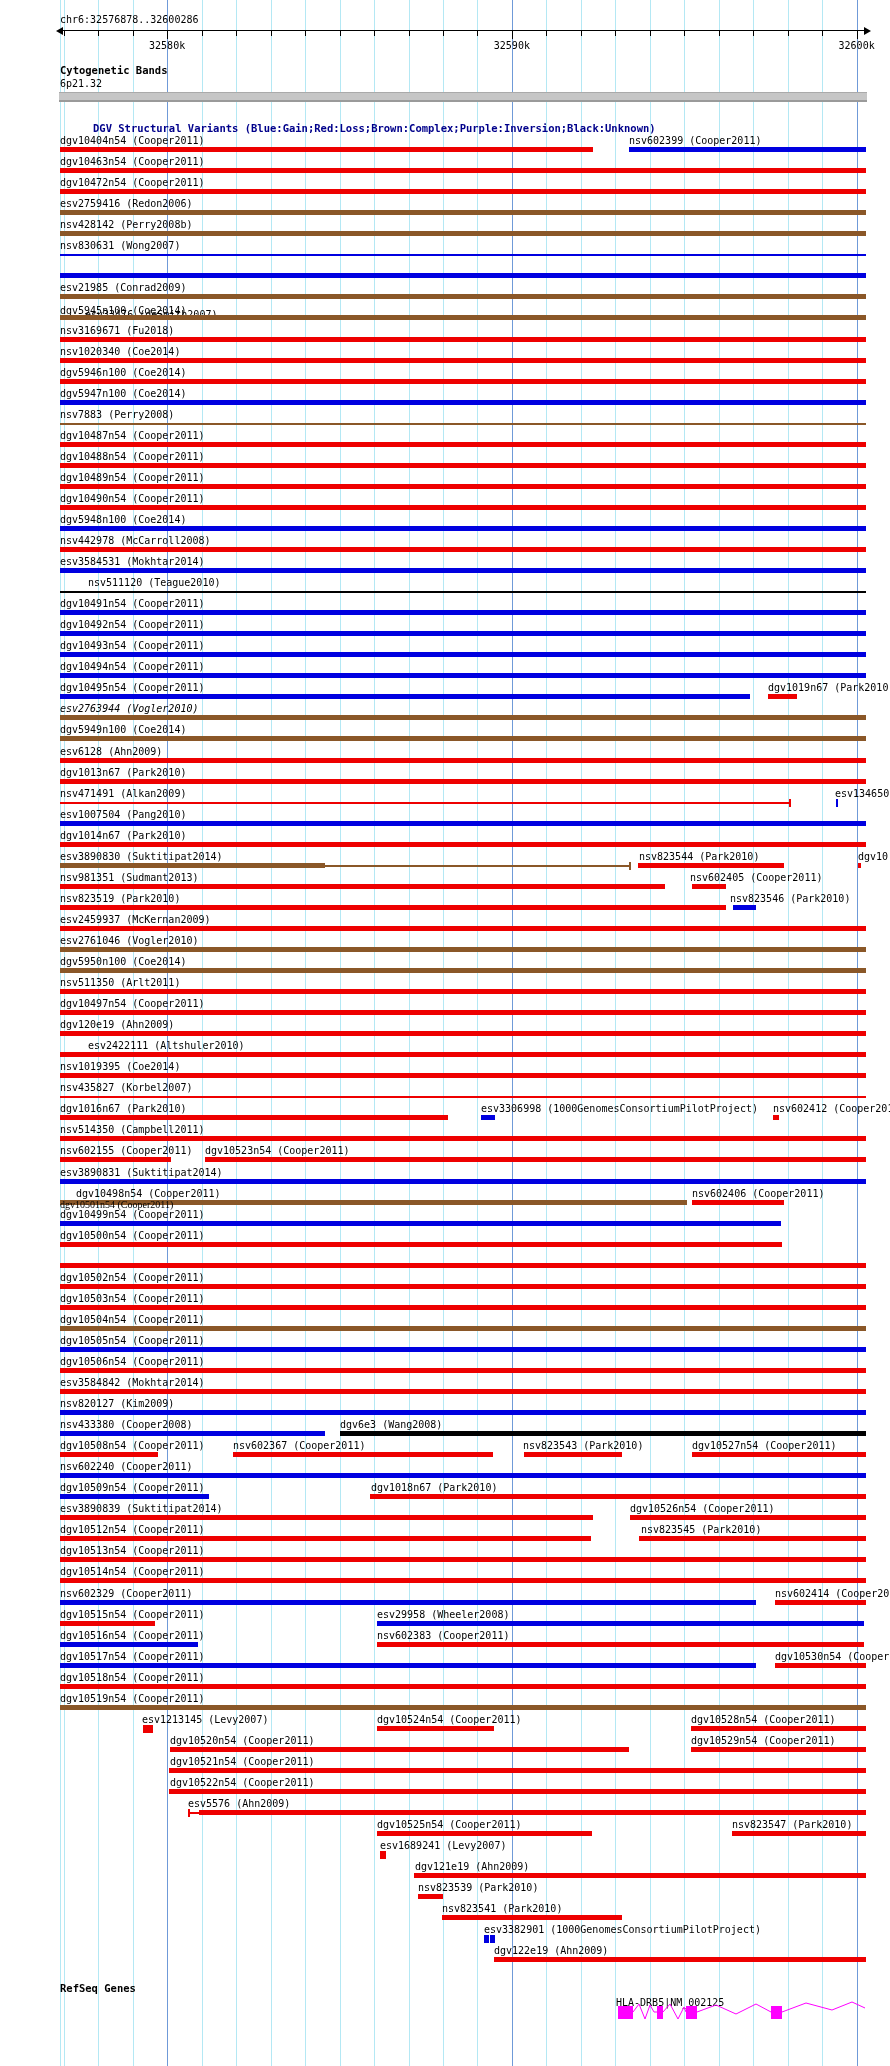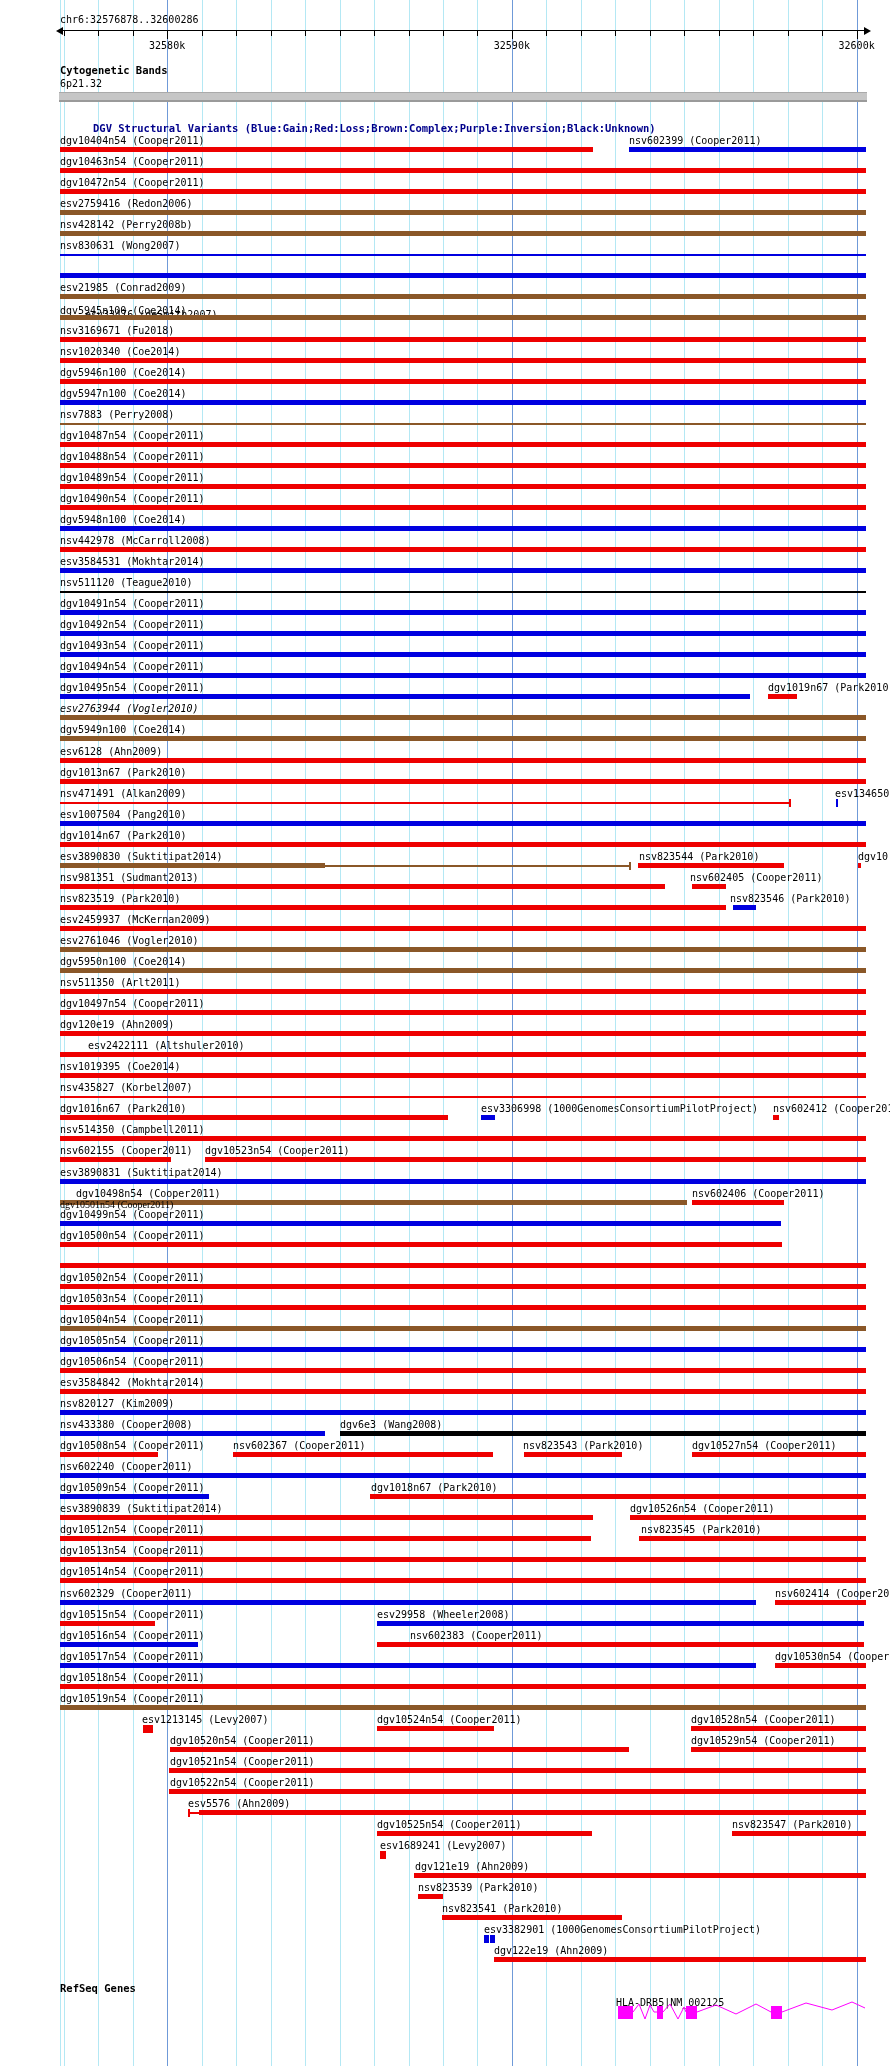--- a/index.html
+++ b/index.html
@@ -129,21 +129,21 @@
       <div class="abs lbl" style="left: 60px; top: 471.8px;">dgv10489n54 (Cooper2011)</div>
       <div class="abs" style="left: 60px; top: 483.8px; width: 806px; height: 5px; background: rgb(238, 0, 0);"></div>
       <div class="abs lbl" style="left: 60px; top: 492.9px;">dgv10490n54 (Cooper2011)</div>
       <div class="abs" style="left: 60px; top: 504.9px; width: 806px; height: 5px; background: rgb(238, 0, 0);"></div>
       <div class="abs lbl" style="left: 60px; top: 513.9px;">dgv5948n100 (Coe2014)</div>
       <div class="abs" style="left: 60px; top: 525.9px; width: 806px; height: 5px; background: rgb(0, 0, 224);"></div>
       <div class="abs lbl" style="left: 60px; top: 535px;">nsv442978 (McCarroll2008)</div>
       <div class="abs" style="left: 60px; top: 547px; width: 806px; height: 5px; background: rgb(238, 0, 0);"></div>
       <div class="abs lbl" style="left: 60px; top: 556px;">esv3584531 (Mokhtar2014)</div>
       <div class="abs" style="left: 60px; top: 568px; width: 806px; height: 5px; background: rgb(0, 0, 224);"></div>
-      <div class="abs lbl" style="left: 60px; top: 577px;">nsv511120 (Teague2010)</div>
+      <div class="abs lbl" style="left: 60px; top: 577px; padding-left: 28px;">nsv511120 (Teague2010)</div>
       <div class="abs" style="left: 60px; top: 591px; width: 806px; height: 2px; background: rgb(0, 0, 0);"></div>
       <div class="abs lbl" style="left: 60px; top: 598.1px;">dgv10491n54 (Cooper2011)</div>
       <div class="abs" style="left: 60px; top: 610.1px; width: 806px; height: 5px; background: rgb(0, 0, 224);"></div>
       <div class="abs lbl" style="left: 60px; top: 619.2px;">dgv10492n54 (Cooper2011)</div>
       <div class="abs" style="left: 60px; top: 631.2px; width: 806px; height: 5px; background: rgb(0, 0, 224);"></div>
       <div class="abs lbl" style="left: 60px; top: 640.2px;">dgv10493n54 (Cooper2011)</div>
       <div class="abs" style="left: 60px; top: 652.2px; width: 806px; height: 5px; background: rgb(0, 0, 224);"></div>
       <div class="abs lbl" style="left: 60px; top: 661.3px;">dgv10494n54 (Cooper2011)</div>
       <div class="abs" style="left: 60px; top: 673.3px; width: 806px; height: 5px; background: rgb(0, 0, 224);"></div>
       <div class="abs lbl" style="left: 60px; top: 682.3px;">dgv10495n54 (Cooper2011)</div>
@@ -272,21 +272,21 @@
       <div class="abs lbl" style="left: 60px; top: 1587.5px;">nsv602329 (Cooper2011)</div>
       <div class="abs" style="left: 60px; top: 1599.5px; width: 696px; height: 5px; background: rgb(0, 0, 224);"></div>
       <div class="abs lbl" style="left: 775px; top: 1587.5px;">nsv602414 (Cooper201</div>
       <div class="abs" style="left: 775px; top: 1599.5px; width: 91px; height: 5px; background: rgb(238, 0, 0);"></div>
       <div class="abs lbl" style="left: 60px; top: 1608.5px;">dgv10515n54 (Cooper2011)</div>
       <div class="abs" style="left: 60px; top: 1620.5px; width: 95px; height: 5px; background: rgb(238, 0, 0);"></div>
       <div class="abs lbl" style="left: 377px; top: 1608.5px;">esv29958 (Wheeler2008)</div>
       <div class="abs" style="left: 377px; top: 1620.5px; width: 487px; height: 5px; background: rgb(0, 0, 224);"></div>
       <div class="abs lbl" style="left: 60px; top: 1629.5px;">dgv10516n54 (Cooper2011)</div>
       <div class="abs" style="left: 60px; top: 1641.5px; width: 138px; height: 5px; background: rgb(0, 0, 224);"></div>
-      <div class="abs lbl" style="left: 377px; top: 1629.5px; margin-left: 33px;">nsv602383 (Cooper2011)</div>
+      <div class="abs lbl" style="left: 377px; top: 1629.5px;">nsv602383 (Cooper2011)</div>
       <div class="abs" style="left: 377px; top: 1641.5px; width: 487px; height: 5px; background: rgb(238, 0, 0);"></div>
       <div class="abs lbl" style="left: 60px; top: 1650.6px;">dgv10517n54 (Cooper2011)</div>
       <div class="abs" style="left: 60px; top: 1662.6px; width: 696px; height: 5px; background: rgb(0, 0, 224);"></div>
       <div class="abs lbl" style="left: 775px; top: 1650.6px;">dgv10530n54 (Cooper2</div>
       <div class="abs" style="left: 775px; top: 1662.6px; width: 91px; height: 5px; background: rgb(238, 0, 0);"></div>
       <div class="abs lbl" style="left: 60px; top: 1671.7px;">dgv10518n54 (Cooper2011)</div>
       <div class="abs" style="left: 60px; top: 1683.7px; width: 806px; height: 5px; background: rgb(238, 0, 0);"></div>
       <div class="abs lbl" style="left: 60px; top: 1692.7px;">dgv10519n54 (Cooper2011)</div>
       <div class="abs" style="left: 60px; top: 1704.7px; width: 806px; height: 5px; background: rgb(138, 87, 40);"></div>
       <div class="abs lbl" style="left: 142px; top: 1713.8px;">esv1213145 (Levy2007)</div>

